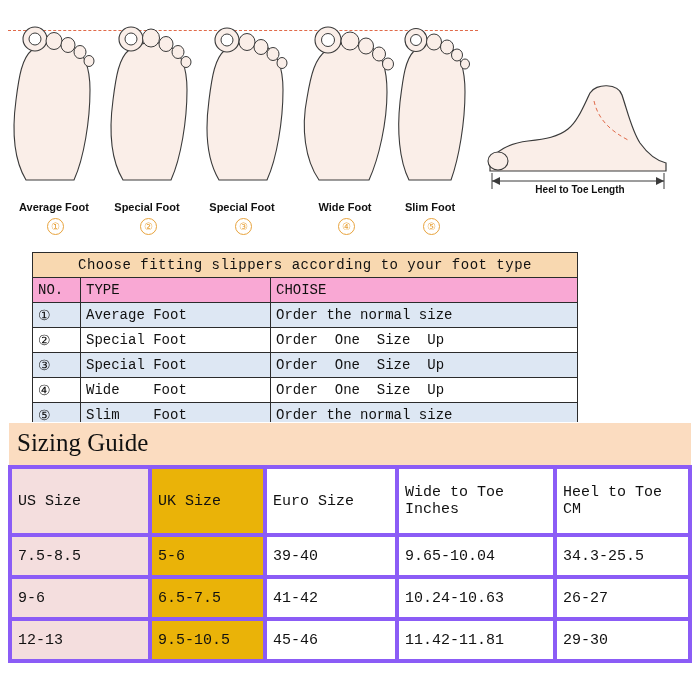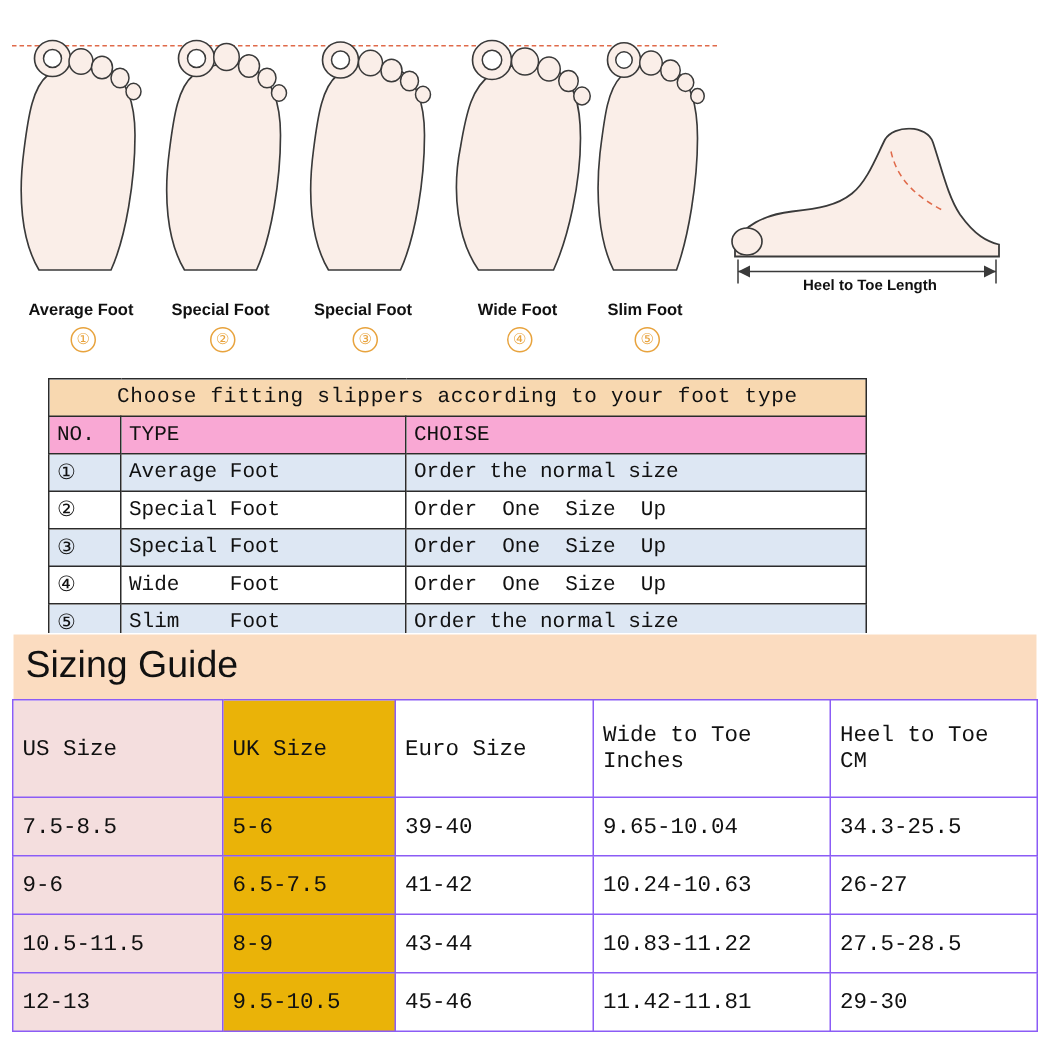--- a/index.html
+++ b/index.html
@@ -114,34 +114,34 @@
 
   
   #sizing-wrap {
     position: absolute;
     left: 8px;
     top: 422px;
     width: 684px;
   }
   #sizing-title {
     background: #fbdcc0;
-    font-family: Liberation Sans, sans-serif;
+    font-family: Liberation Serif, serif;
     font-size: 25px;
     color: #111;
     padding: 6px 8px 8px 8px;
     border: 1px solid #ffffff;
     border-bottom: none;
   }
   table.sizing {
     border-collapse: collapse;
     width: 100%;
     table-layout: fixed;
   }
   table.sizing td {
-    border: 1px solid #8b5cf6;
+    border: 4px solid #8b5cf6;
     font-family: "Liberation Mono", monospace;
     font-size: 15px;
     color: #111;
     padding: 4px 6px;
     height: 30px;
     vertical-align: middle;
   }
   table.sizing tr.head td {
     height: 56px;
     vertical-align: middle;
@@ -303,27 +303,20 @@
         <td class="c-white">34.3-25.5</td>
       </tr>
       <tr>
         <td class="c-us">9-6</td>
         <td class="c-uk">6.5-7.5</td>
         <td class="c-white">41-42</td>
         <td class="c-white">10.24-10.63</td>
         <td class="c-white">26-27</td>
       </tr>
       <tr>
-        <td class="c-us">10.5-11.5</td>
-        <td class="c-uk">8-9</td>
-        <td class="c-white">43-44</td>
-        <td class="c-white">10.83-11.22</td>
-        <td class="c-white">27.5-28.5</td>
-      </tr>
-      <tr>
         <td class="c-us">12-13</td>
         <td class="c-uk">9.5-10.5</td>
         <td class="c-white">45-46</td>
         <td class="c-white">11.42-11.81</td>
         <td class="c-white">29-30</td>
       </tr>
     </tbody>
   </table>
 </div>
 

